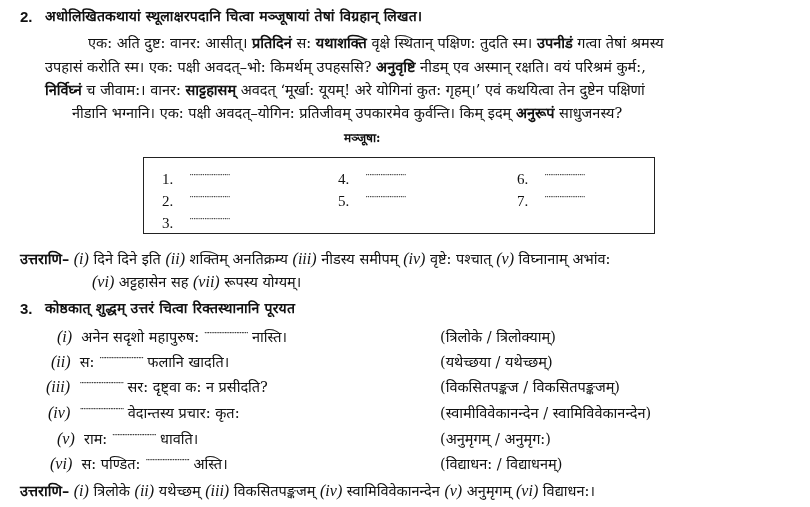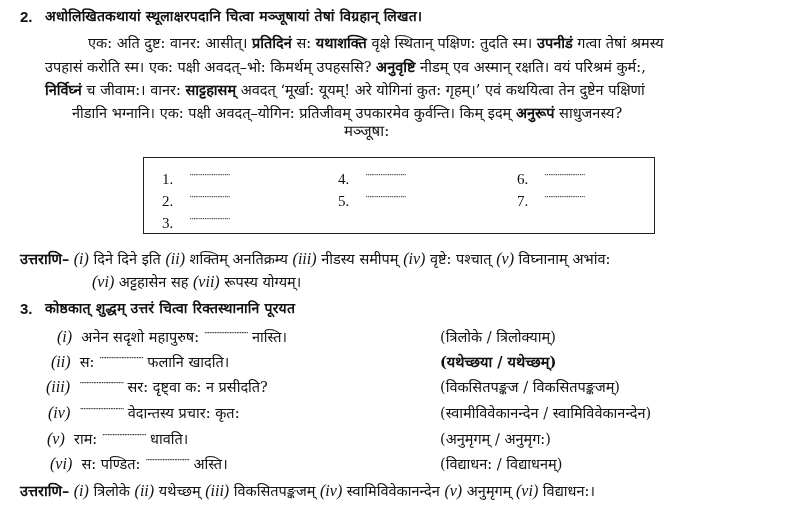--- a/index.html
+++ b/index.html
@@ -4,21 +4,21 @@
 <style>
   html, body { margin:0; padding:0; background:#ffffff; }
   body { width:810px; height:507px; overflow:hidden; position:relative;
          font-family:"DejaVu Serif", serif; color:#111; }
   .line { position:absolute; white-space:nowrap; font-size:14.5px; line-height:18px; }
   .qnum { position:absolute; font-family:"Liberation Sans", sans-serif; font-weight:bold; font-size:15px; }
   .qtitle { position:absolute; font-weight:bold; font-size:14px; white-space:nowrap; letter-spacing:0.2px; }
   b { font-weight:bold; }
   .roman { font-family:"Liberation Serif", serif; font-style:italic; font-size:16px; }
   .box { position:absolute; left:143px; top:157px; width:510px; height:75px; border:1.5px solid #222; }
-  .mtitle { position:absolute; left:344px; top:120px; font-weight:normal; font-size:15px; }
+  .mtitle { position:absolute; left:344px; top:129px; font-weight:bold; font-size:12px; }
   .bi { position:absolute; font-family:"Liberation Serif", serif; font-size:15px; white-space:nowrap; }
   .dots { display:inline-block; letter-spacing:-1.5px; font-size:10px; vertical-align:6px; color:#222; }
   .ans-label { font-weight:bold; }
   .fill-row { position:absolute; white-space:nowrap; font-size:14.5px; }
   .opt { position:absolute; white-space:nowrap; font-size:14.5px; left:440px; }
 </style>
 </head>
 <body>
 
 <div class="qnum" style="left:20px;top:8px;">2.</div>
@@ -68,37 +68,37 @@
     <span>नास्ति।</span>
   </div>
   <div class="opt" style="top:326px;">(त्रिलोके / त्रिलोक्याम्)</div>
 
   <div class="fill-row" style="left:51px;top:351px;">
     <span class="roman">(ii)</span>&nbsp;
     <span>स:</span>
     <span class="dots">··························</span>
     <span>फलानि खादति।</span>
   </div>
-  <div class="opt" style="top:351px;font-weight:bold;">(यथेच्छया / यथेच्छम्)</div>
+  <div class="opt" style="top:351px;">(यथेच्छया / यथेच्छम्)</div>
 
   <div class="fill-row" style="left:46px;top:376px;">
     <span class="roman">(iii)</span>&nbsp;
     <span class="dots">··························</span>
     <span>सर: दृष्ट्वा क: न प्रसीदति?</span>
   </div>
   <div class="opt" style="top:376px;text-align:center;">(विकसितपङ्कज / विकसितपङ्कजम्)</div>
 
   <div class="fill-row" style="left:48px;top:402px;text-align:center;">
     <span class="roman">(iv)</span>&nbsp;
     <span class="dots">··························</span>
     <span>वेदान्तस्य प्रचार: कृत:</span>
   </div>
   <div class="opt" style="top:402px;">(स्वामीविवेकानन्देन / स्वामिविवेकानन्देन)</div>
 
-  <div class="fill-row" style="left:47px;top:428px;">
+  <div class="fill-row" style="left:57px;top:428px;">
     <span class="roman">(v)</span>&nbsp;
     <span>राम:</span>
     <span class="dots">··························</span>
     <span>धावति।</span>
   </div>
   <div class="opt" style="top:428px;">(अनुमृगम् / अनुमृग:)</div>
 
   <div class="fill-row" style="left:50px;top:453px;">
     <span class="roman">(vi)</span>&nbsp;
     <span>स: पण्डित:</span>

